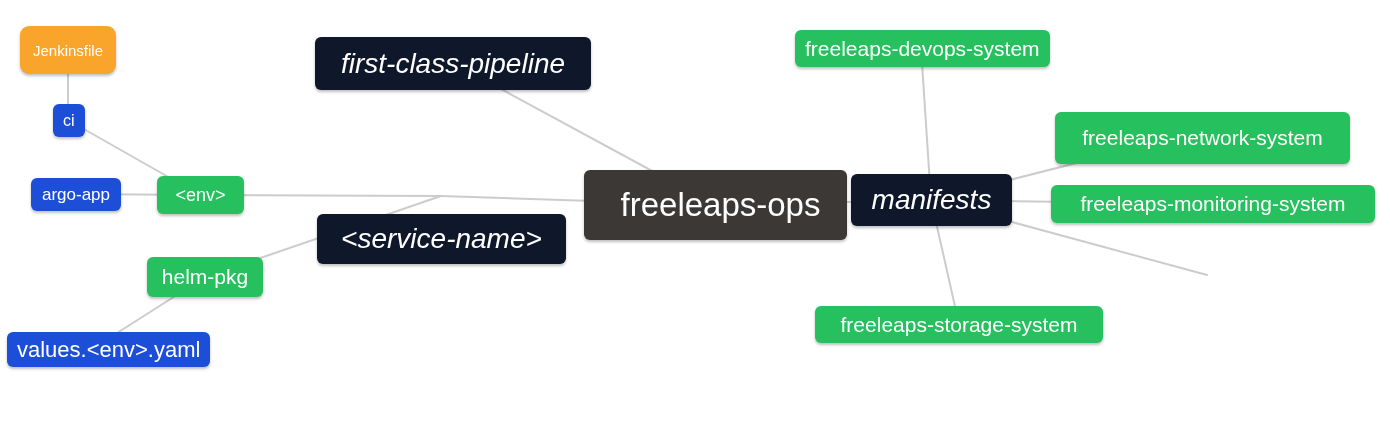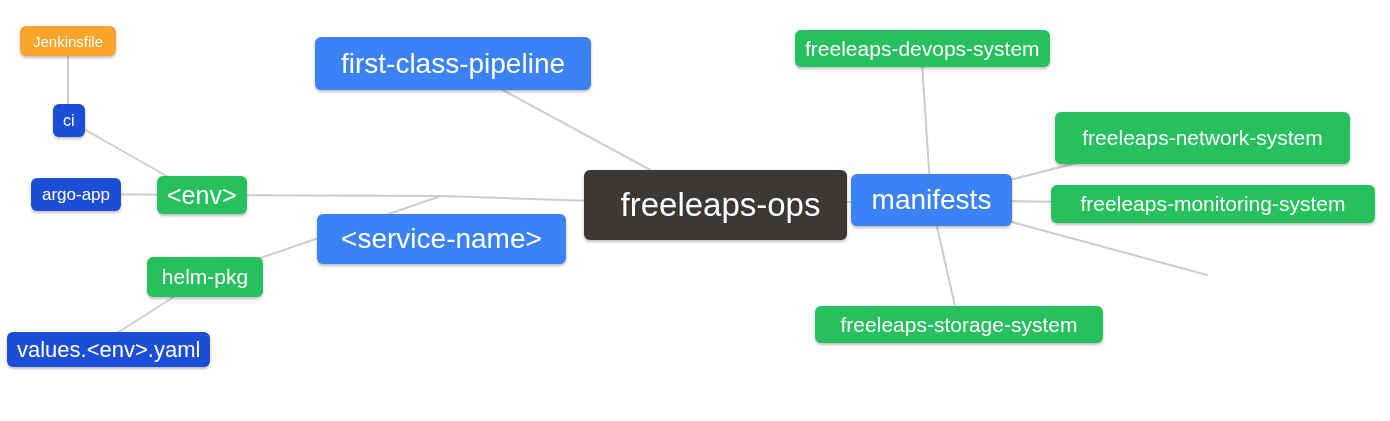--- a/index.html
+++ b/index.html
@@ -33,30 +33,30 @@
     display: flex;
     align-items: center;
     justify-content: center;
     padding: 0 10px;
     white-space: nowrap;
     color: #ffffff;
     border-radius: 6px;
     box-shadow: 0 2px 3px rgba(0,0,0,0.25);
     cursor: default;
   }
-  .blue   { background: #3b82f6; }
+  .blue   { background: #0f172a; font-style: italic; }
   .green  { background: #27C05F; }
   .red    { background: #1d4ed8; }
   .orange { background: #F9A52C; }
   .dark   { background: #3B3836; }
 
-  .n-jenkinsfile { left: 20px;   top: 26px;  min-width: 96px;  height: 30px; font-size: 15px; }
+  .n-jenkinsfile { left: 20px;   top: 26px;  min-width: 96px;  height: 48px; font-size: 15px; border-radius: 9px; }
   .n-ci          { left: 53px;   top: 104px; min-width: 31px;  height: 33px; font-size: 16px; }
   .n-argo        { left: 31px;   top: 178px; min-width: 90px;  height: 33px; font-size: 17px; }
-  .n-env         { left: 157px;  top: 176px; min-width: 87px;  height: 38px; font-size: 25px; }
+  .n-env         { left: 157px;  top: 176px; min-width: 87px;  height: 38px; font-size: 18px; }
   .n-helm        { left: 147px;  top: 257px; min-width: 116px; height: 40px; font-size: 21px; }
   .n-values      { left: 7px;    top: 332px; min-width: 170px; height: 35px; font-size: 22px; }
   .n-pipeline    { left: 315px;  top: 37px;  min-width: 276px; height: 53px; font-size: 28px; }
   .n-service     { left: 317px;  top: 171px; min-width: 249px; height: 50px; font-size: 28px; margin-top: 43px; }
   .n-ops         { left: 584px;  top: 170px; min-width: 263px; height: 70px; font-size: 33px; padding-left: 20px; }
   .n-manifests   { left: 851px;  top: 174px; min-width: 161px; height: 52px; font-size: 28px; }
   .n-devops      { left: 795px;  top: 30px;  min-width: 253px; height: 37px; font-size: 21px; }
   .n-network     { left: 1055px; top: 112px; min-width: 295px; height: 52px; font-size: 21px; }
   .n-monitoring  { left: 1051px; top: 185px; min-width: 324px; height: 38px; font-size: 21px; }
   .n-controls    { left: 1062px; top: 256px; min-width: 291px; height: 39px; font-size: 21px; }

